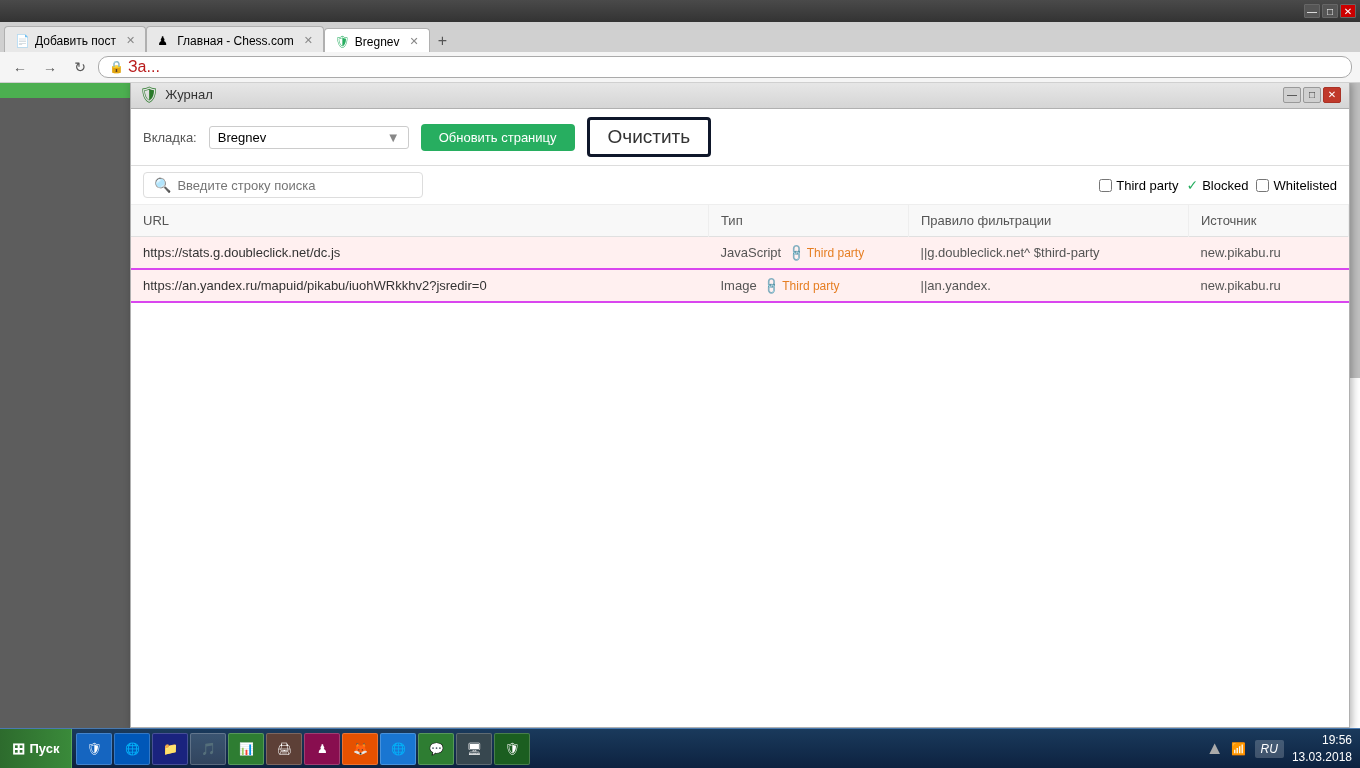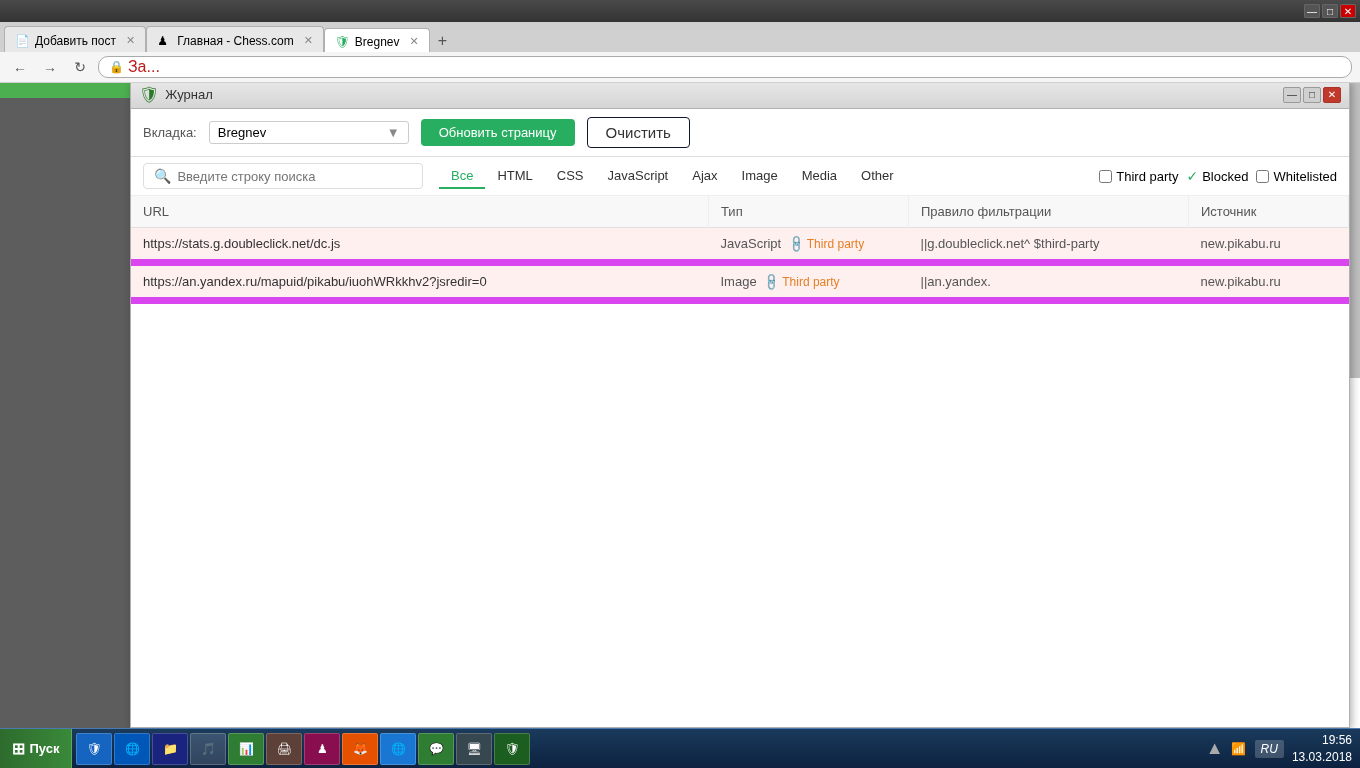--- a/index.html
+++ b/index.html
@@ -107,22 +107,22 @@
       display: flex; align-items: center; gap: 6px;
       border: 1px solid #ccc; border-radius: 3px; padding: 3px 8px;
       background: white; cursor: pointer; font-size: 13px; min-width: 200px;
     }
     .tab-dropdown-arrow { color: #888; margin-left: auto; }
     .refresh-btn {
       background: #27ae60; color: white; border: none; border-radius: 4px;
       padding: 6px 18px; font-size: 13px; cursor: pointer; font-weight: 500;
     }
     .clear-btn {
-      background: white; color: #333; border: 1px solid #0f172a; border-radius: 4px;
-      padding: 6px 18px; font-size: 15px; cursor: pointer;
+      background: white; color: #333; border: 3px solid #0f172a; border-radius: 4px;
+      padding: 6px 18px; font-size: 19px; cursor: pointer;
     }
 
     
     .filter-row {
       display: flex; align-items: center; gap: 8px;
       padding: 6px 12px; border-bottom: 1px solid #eee; background: white;
     }
     .search-box {
       display: flex; align-items: center; gap: 6px;
       border: 1px solid #ddd; border-radius: 4px; padding: 4px 10px;
@@ -145,21 +145,21 @@
 
     
     .log-table { width: 100%; border-collapse: collapse; }
     .log-table thead tr {
       background: #f8f8f8; border-bottom: 1px solid #e0e0e0;
     }
     .log-table th {
       text-align: left; padding: 8px 12px; font-size: 13px; font-weight: 500; color: #555;
       border-right: 1px solid #eee;
     }
-    .log-table tbody tr { border-bottom: 7px solid #d946ef; }
+    .log-table tbody tr { border-bottom: 2px solid #d946ef; }
     .log-table tbody tr.blocked-row { background: #fff0f0; }
     .log-table td { padding: 8px 12px; font-size: 13px; color: #333; vertical-align: middle; }
     .url-text { color: #333; }
     .type-label { color: #555; }
     .third-party-badge {
       display: inline-flex; align-items: center; gap: 3px;
       color: #e67e22; font-size: 12px; margin-left: 4px;
     }
     .link-icon { font-size: 12px; transform: rotate(-45deg); display: inline-block; }
     .filter-rule { color: #555; font-size: 13px; text-align: center; }
@@ -265,30 +265,20 @@
       <span class="tab-dropdown-arrow">▼</span>
     </div>
     <button class="refresh-btn">Обновить страницу</button>
     <button class="clear-btn">Очистить</button>
   </div>
 
   <div class="filter-row">
     <div class="search-box">
       <span class="search-icon">🔍</span>
       <input class="search-input" type="text" placeholder="Введите строку поиска" style="">
-    </div>
-    <div class="filter-tabs">
-      <a class="filter-tab active">Все</a>
-      <a class="filter-tab">HTML</a>
-      <a class="filter-tab">CSS</a>
-      <a class="filter-tab">JavaScript</a>
-      <a class="filter-tab">Ajax</a>
-      <a class="filter-tab">Image</a>
-      <a class="filter-tab">Media</a>
-      <a class="filter-tab">Other</a>
     </div>
     <div class="filter-options">
       <label class="filter-checkbox">
         <input type="checkbox" style="">
         <span>Third party</span>
       </label>
       <label class="filter-checkbox">
         <span class="checkbox-tick">✓</span>
         <span>Blocked</span>
       </label>

